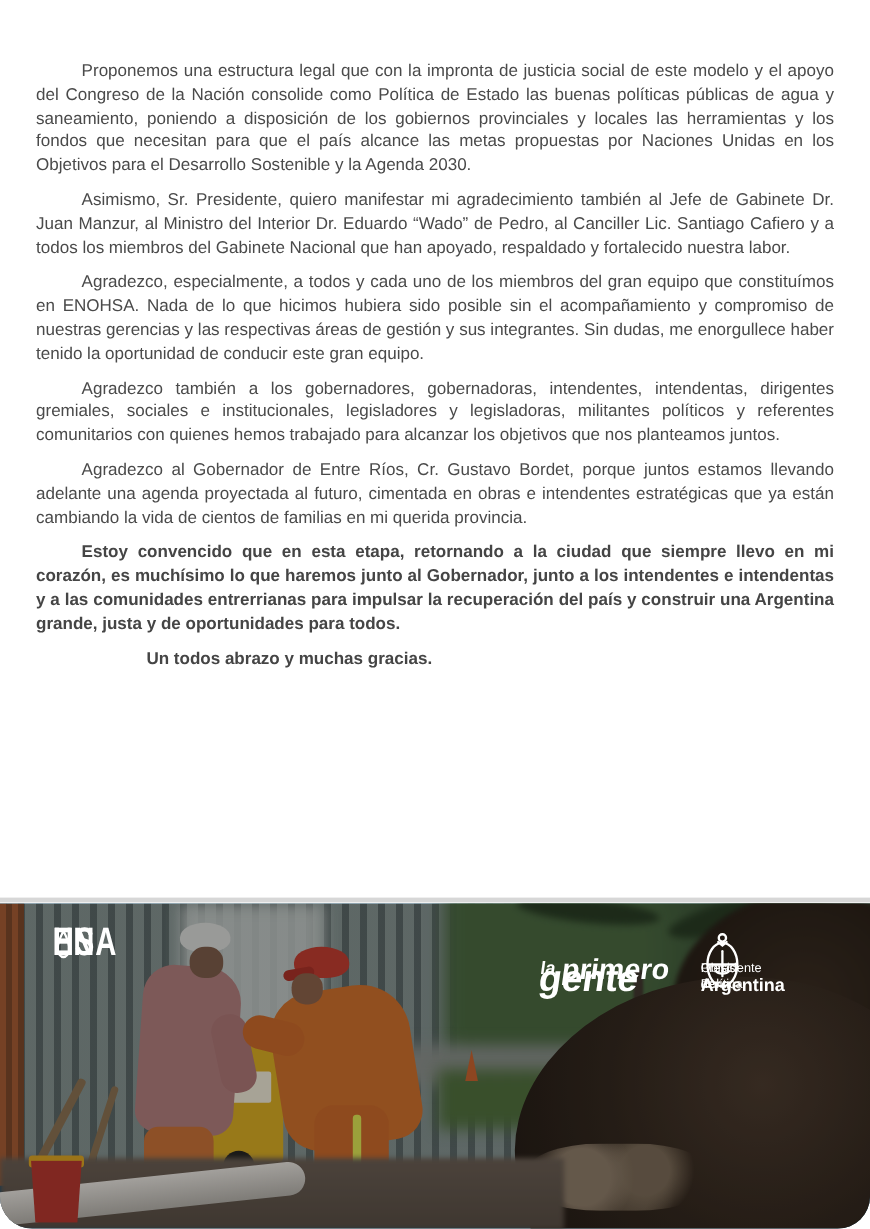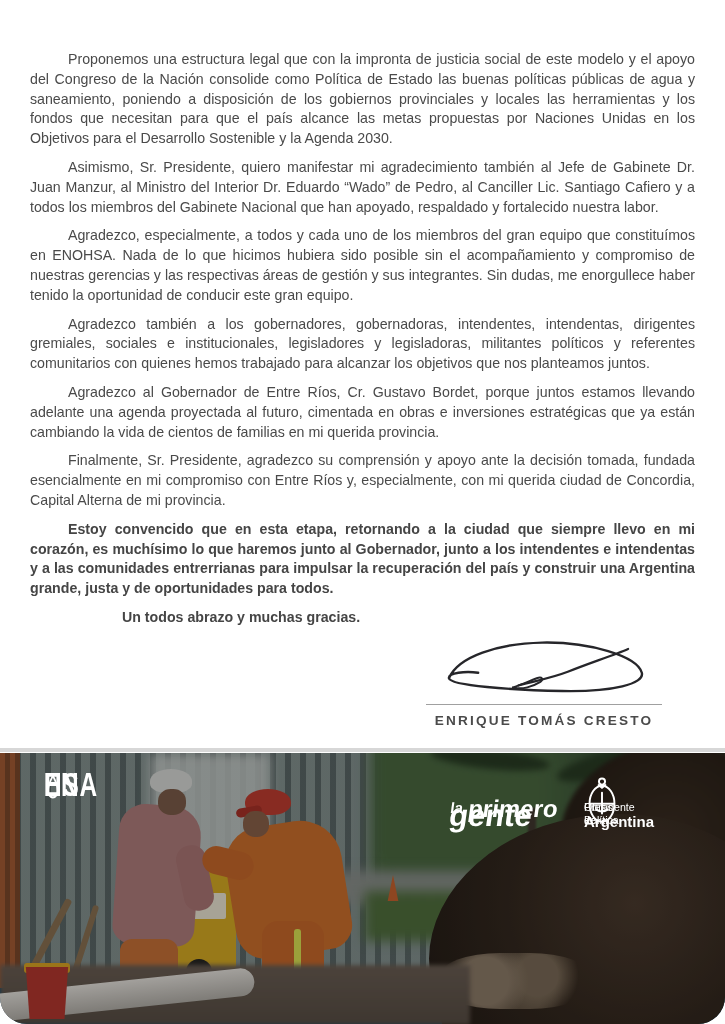--- a/index.html
+++ b/index.html
@@ -108,38 +108,26 @@
 <body>
 
 <div class="page">
 
   <div class="letter">
     <div>
         <p class="para">Proponemos una estructura legal que con la impronta de justicia social de este modelo y el apoyo del Congreso de la Nación consolide como Política de Estado las buenas políticas públicas de agua y saneamiento, poniendo a disposición de los gobiernos provinciales y locales las herramientas y los fondos que necesitan para que el país alcance las metas propuestas por Naciones Unidas en los Objetivos para el Desarrollo Sostenible y la Agenda 2030.</p>
         <p class="para">Asimismo, Sr. Presidente, quiero manifestar mi agradecimiento también al Jefe de Gabinete Dr. Juan Manzur, al Ministro del Interior Dr. Eduardo “Wado” de Pedro, al Canciller Lic. Santiago Cafiero y a todos los miembros del Gabinete Nacional que han apoyado, respaldado y fortalecido nuestra labor.</p>
         <p class="para">Agradezco, especialmente, a todos y cada uno de los miembros del gran equipo que constituímos en ENOHSA. Nada de lo que hicimos hubiera sido posible sin el acompañamiento y compromiso de nuestras gerencias y las respectivas áreas de gestión y sus integrantes. Sin dudas, me enorgullece haber tenido la oportunidad de conducir este gran equipo.</p>
         <p class="para">Agradezco también a los gobernadores, gobernadoras, intendentes, intendentas, dirigentes gremiales, sociales e institucionales, legisladores y legisladoras, militantes políticos y referentes comunitarios con quienes hemos trabajado para alcanzar los objetivos que nos planteamos juntos.</p>
-        <p class="para">Agradezco al Gobernador de Entre Ríos, Cr. Gustavo Bordet, porque juntos estamos llevando adelante una agenda proyectada al futuro, cimentada en obras e inversiones estratégicas que ya están cambiando la vida de cientos de familias en mi querida provincia.</p>
-        <p class="para">Finalmente, Sr. Presidente, agradezco su comprensión y apoyo ante la decisión tomada, fundada esencialmente en mi compromiso con Entre Ríos y, especialmente, con mi querida ciudad de Concordia, Capital Alterna de mi provincia.</p>
+        <p class="para">Agradezco al Gobernador de Entre Ríos, Cr. Gustavo Bordet, porque juntos estamos llevando adelante una agenda proyectada al futuro, cimentada en obras e intendentes estratégicas que ya están cambiando la vida de cientos de familias en mi querida provincia.</p>
         <p class="para bold">Estoy convencido que en esta etapa, retornando a la ciudad que siempre llevo en mi corazón, es muchísimo lo que haremos junto al Gobernador, junto a los intendentes e intendentas y a las comunidades entrerrianas para impulsar la recuperación del país y construir una Argentina grande, justa y de oportunidades para todos.</p>
       </div>
     <p class="closing">Un todos abrazo y muchas gracias.</p>
   </div>
 
-  <div class="sig-block">
-    <svg class="sig-svg" width="240" height="64" viewBox="0 0 240 70">
-      <g fill="none" stroke="#26262a" stroke-linecap="round">
-        <path stroke-width="2.6" d="M16 44 C 26 20 70 6 118 5 C 170 4 222 20 227 38 C 230 50 196 59 140 58 C 84 57 18 52 16 44 C 15 38 34 36 48 38"></path>
-        <path stroke-width="2.4" d="M 92 52 C 110 47 128 44 146 37 C 168 28 196 19 212 12"></path>
-        <path stroke-width="2.2" d="M 86 54 C 96 57 108 53 116 48 C 120 45 118 42 112 44 C 104 47 96 51 86 54"></path>
-      </g>
-    </svg>
-    <hr class="sig-line">
-    <div class="sig-name">ENRIQUE TOMÁS CRESTO</div>
-  </div>
 
   <div class="sep-line"></div>
 
   <div class="photo">
     <div class="ph-fence"></div>
     <div class="ph-orange-wall"></div>
     <div class="ph-house"></div>
     <div class="ph-trees"></div>
     <div class="ph-frond f1"></div>
     <div class="ph-frond f2"></div>

